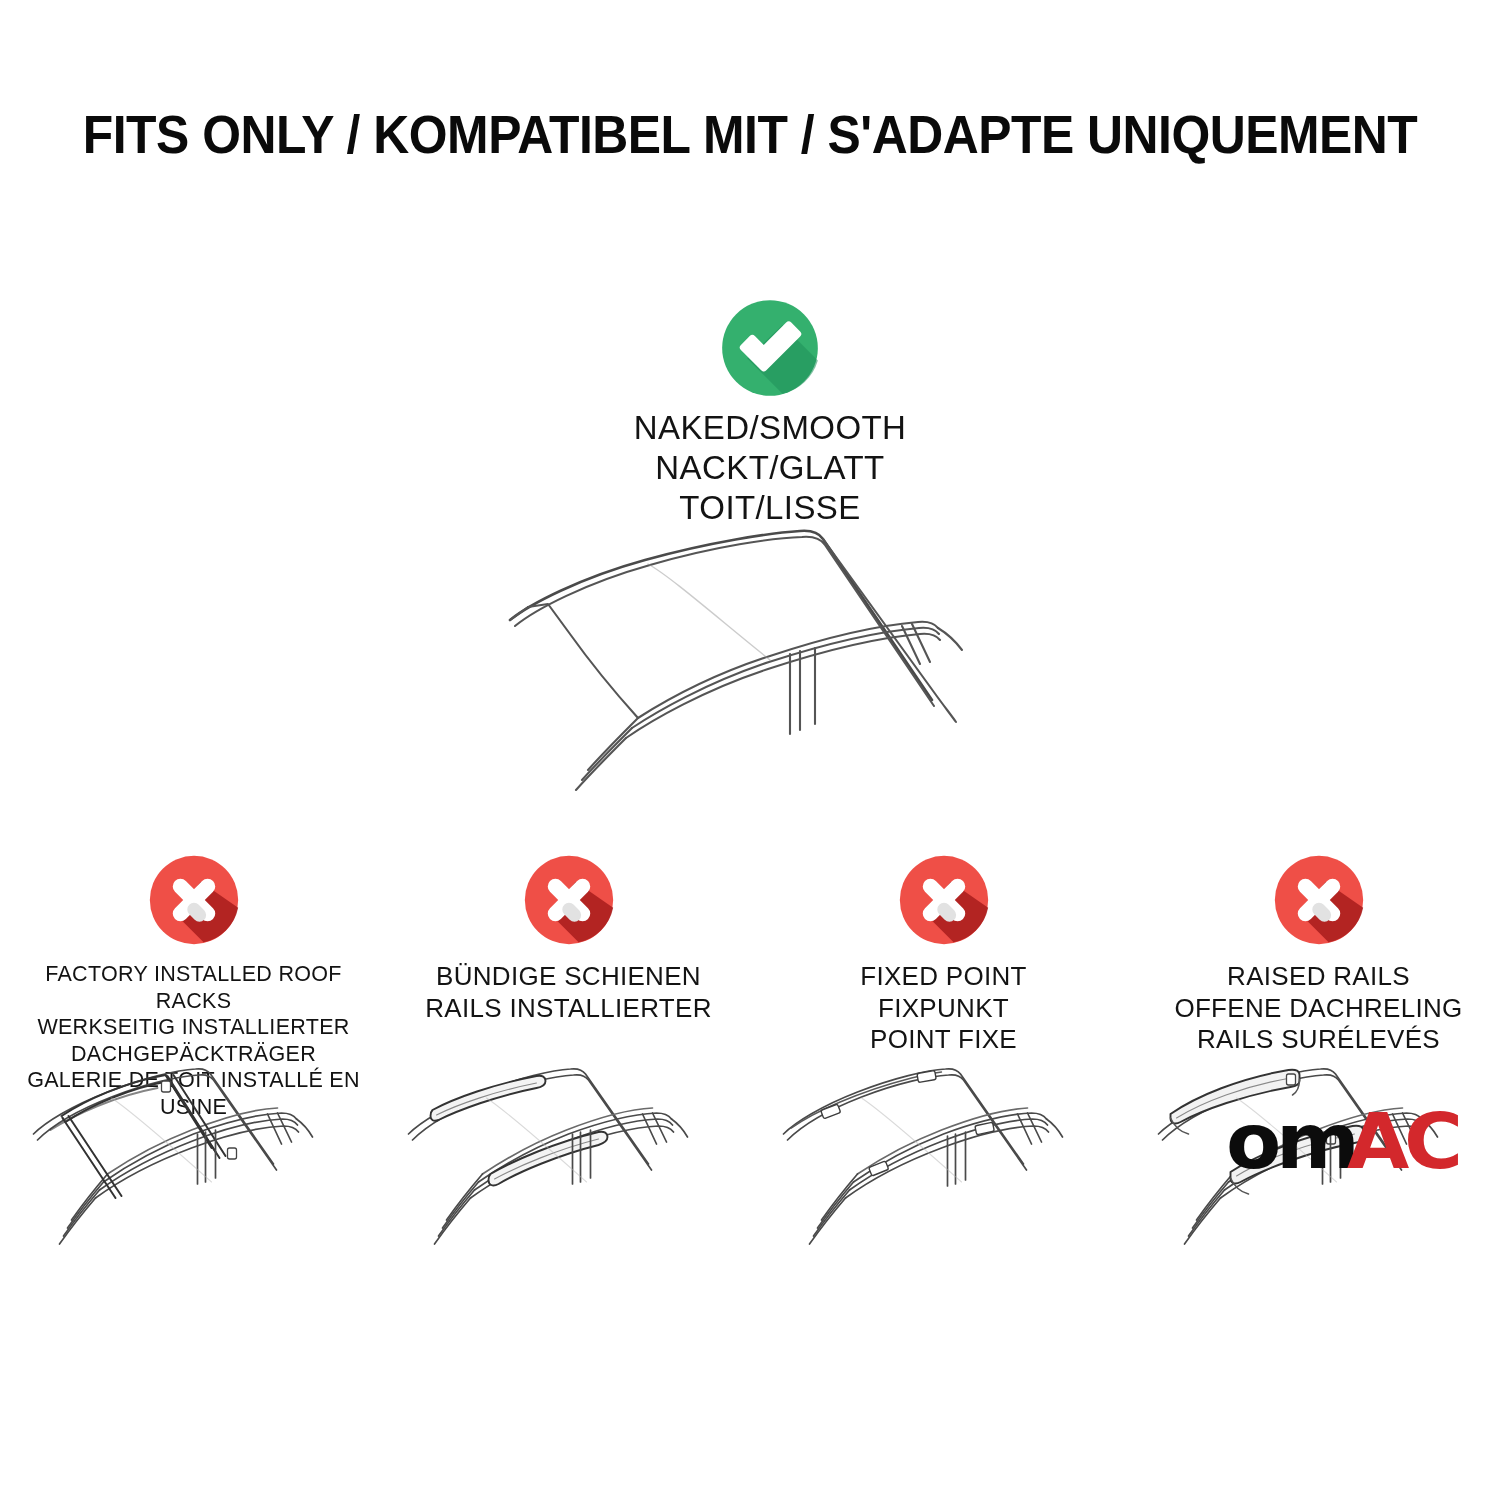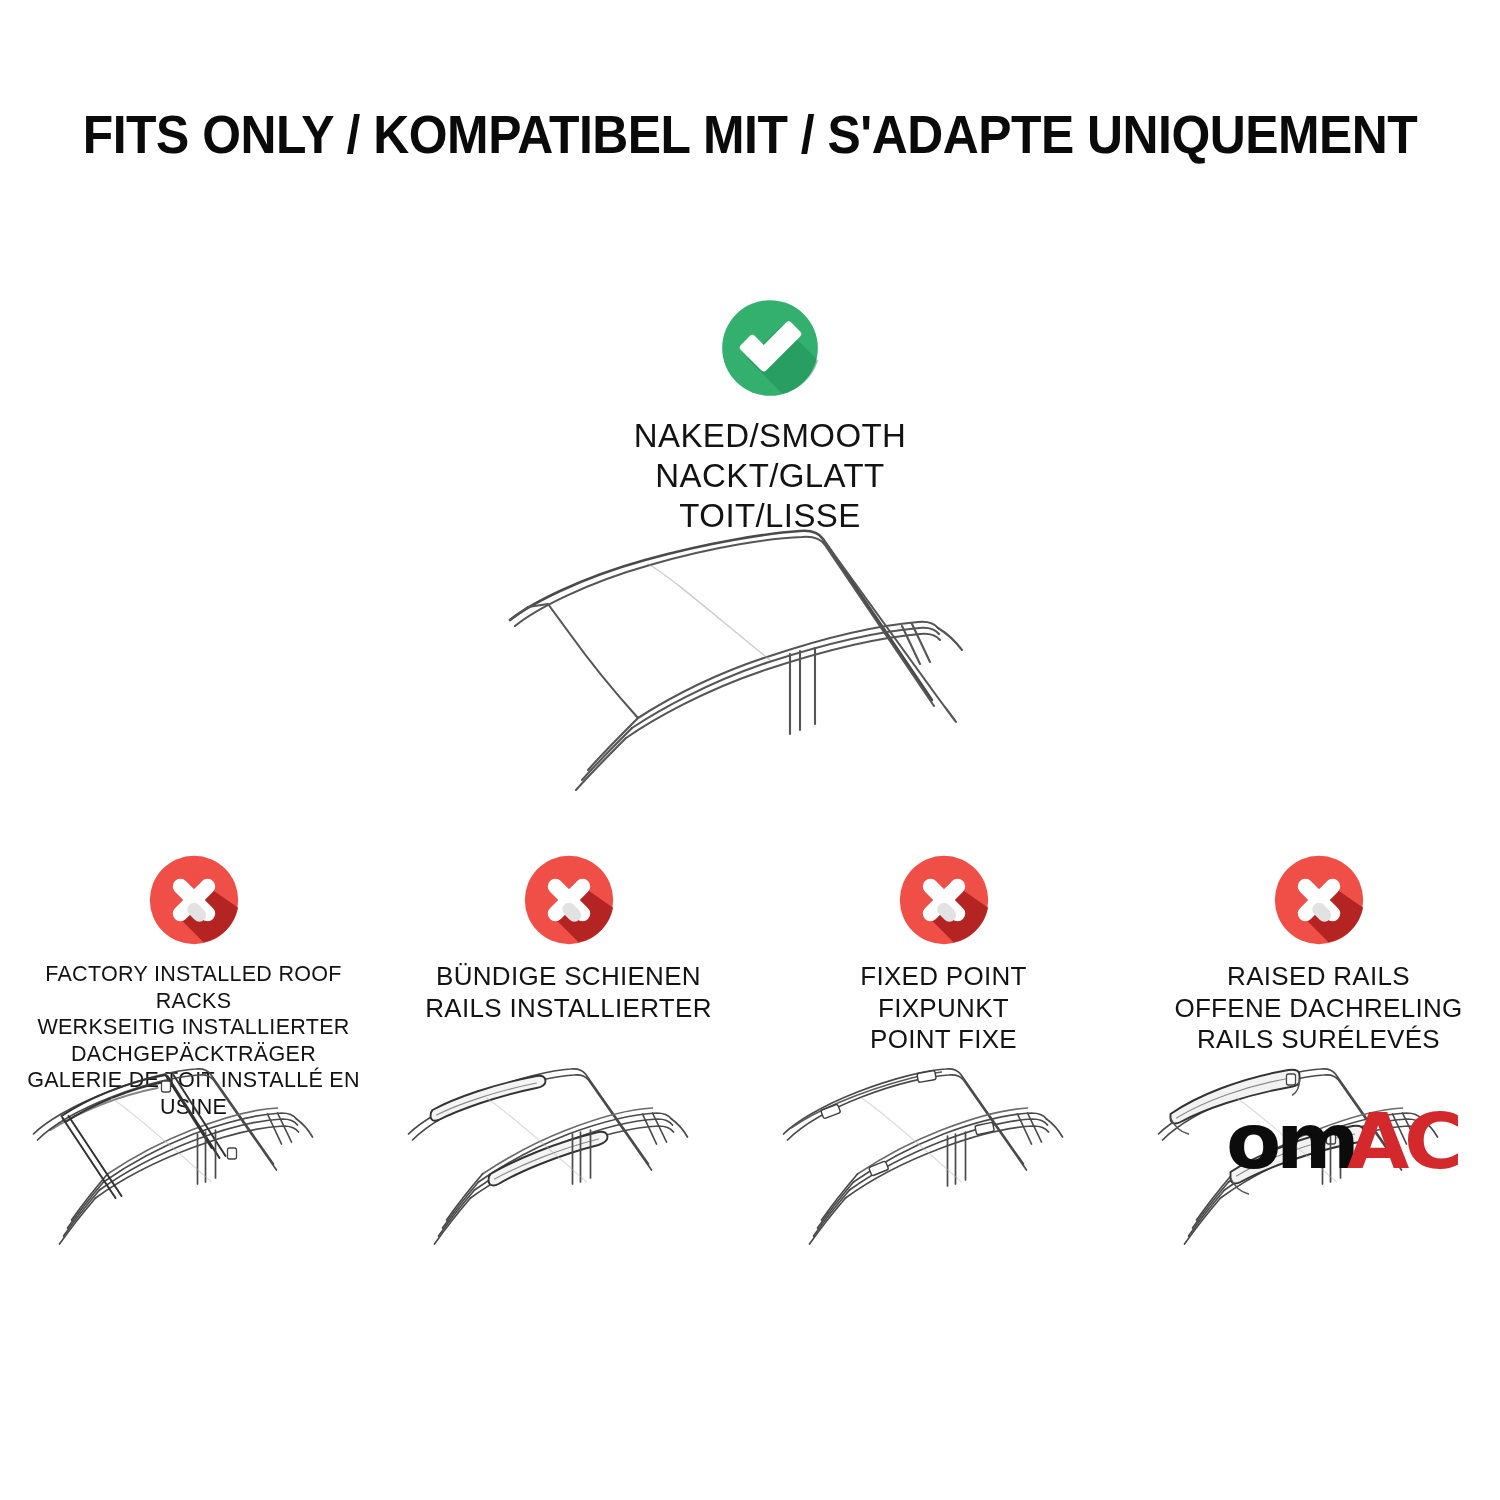--- a/index.html
+++ b/index.html
@@ -21,21 +21,21 @@
 
   
   .top-block{
     position:absolute;left:520px;top:296px;width:500px;
     display:flex;flex-direction:column;align-items:center;
   }
   .badge{width:104px;height:104px;position:relative;}
   .badge svg{display:block;width:104px;height:104px;}
 
   .top-labels{
-    margin-top:16px;text-align:center;
+    margin-top:8px;text-align:center;
     font-size:33px;line-height:1.21;font-weight:400;letter-spacing:0.4px;
     color:#131313;
   }
 
   
   .cols{
     position:absolute;left:0;top:852px;width:1500px;height:470px;
     display:flex;
   }
   .col{

